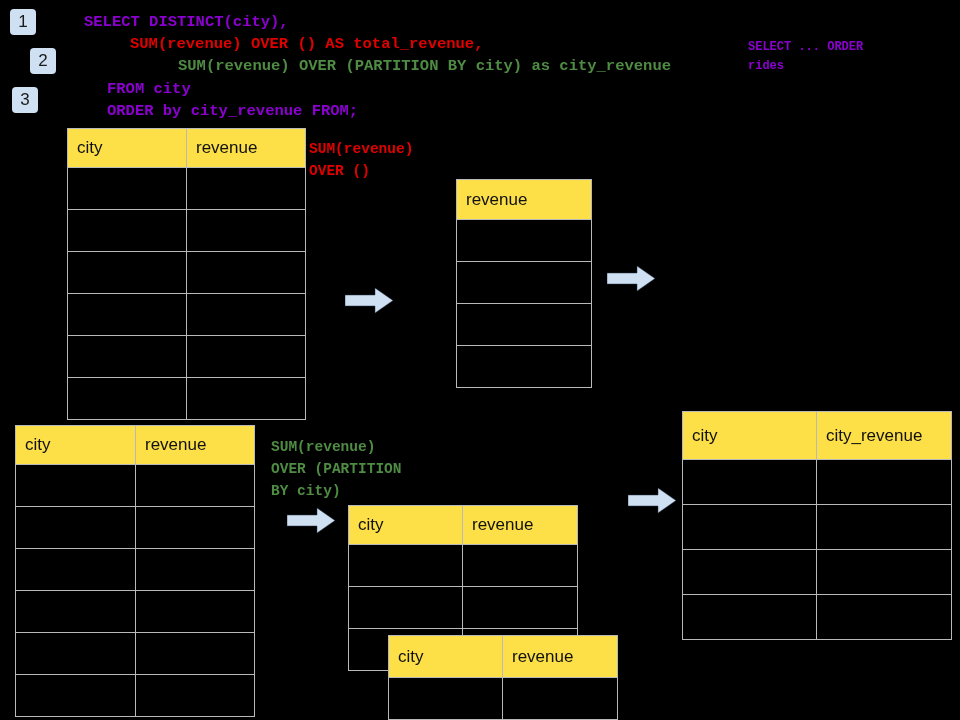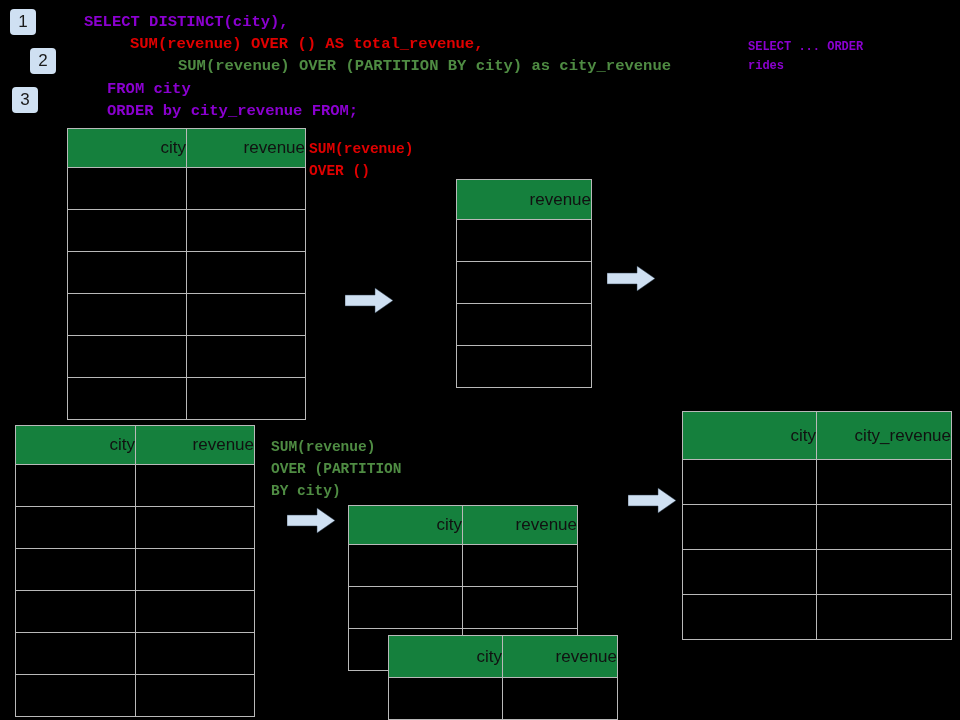--- a/index.html
+++ b/index.html
@@ -73,26 +73,26 @@
     background: #000000;
     table-layout: fixed;
   }
   .tbl td {
     border: 1px solid #b9b9b9;
     background: #000000;
     padding: 0;
   }
   .tbl th {
     border: 1px solid #b9b9b9;
-    background: #15803d;
+    background: #fde047;
     color: #111111;
     font-family: "Liberation Sans", sans-serif;
     font-weight: normal;
     font-size: 17px;
-    text-align: right;
+    text-align: left;
     padding: 0 0 0 9px;
   }
 
   
   .arrow {
     position: absolute;
   }
 </style>
 </head>
 <body>

